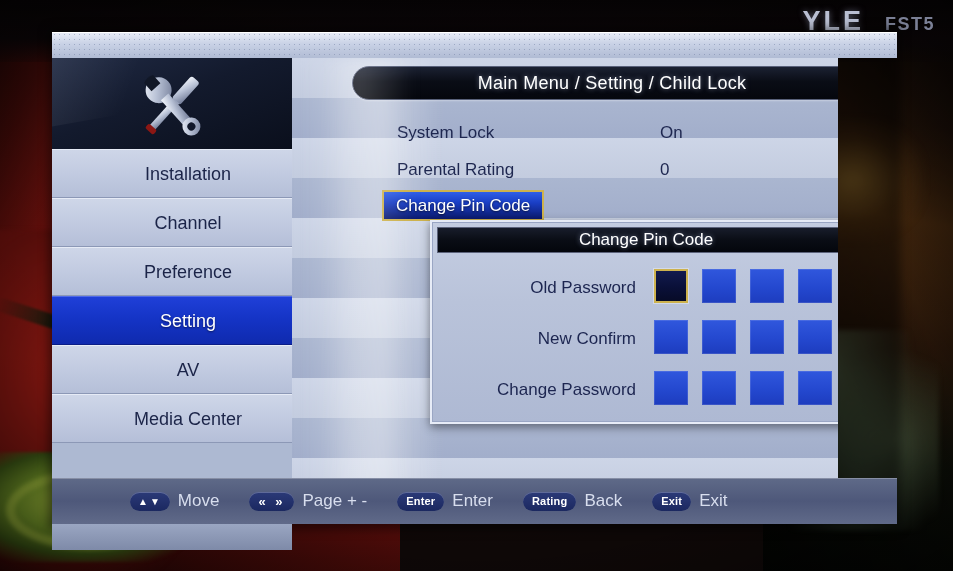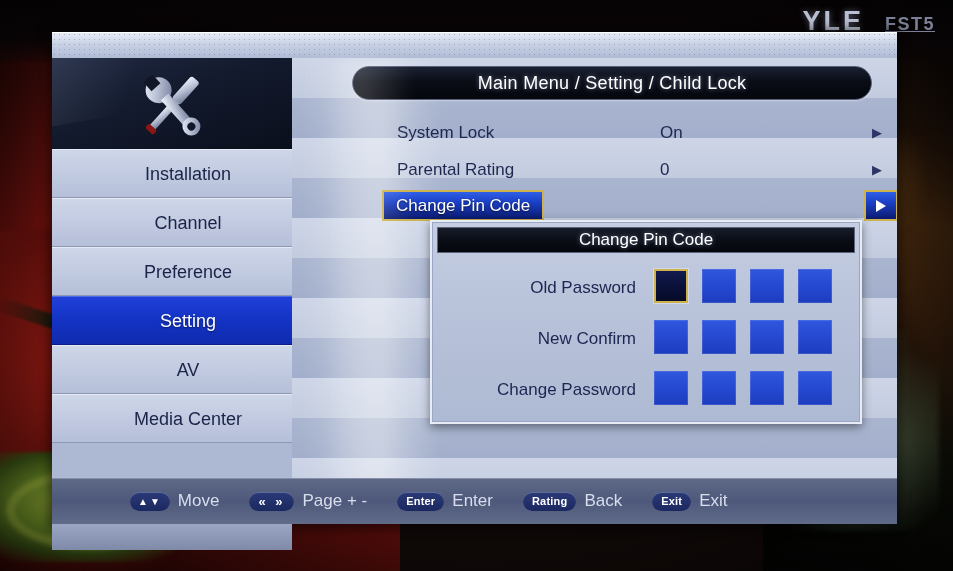--- a/index.html
+++ b/index.html
@@ -70,21 +70,21 @@
   
   .watermark{
     position:absolute;right:18px;top:6px;display:flex;align-items:baseline;gap:21px;
     filter:blur(.5px);
   }
   .wm-main{
     font-size:27px;font-weight:bold;letter-spacing:3px;color:#b9bfd2;
     text-shadow:0 0 6px rgba(160,170,200,.5);
   }
   .wm-sub{
-    font-size:18px;font-weight:bold;letter-spacing:1.5px;color:#7b8096;text-decoration:underline;
+    font-size:18px;font-weight:bold;letter-spacing:1.5px;color:#7b8096;
   }
 
   
   .osd{
     position:absolute;left:52px;top:32px;width:845px;height:492px;
     filter:blur(.25px);
   }
   .osd-shadow{
     position:absolute;left:-4px;top:-4px;width:853px;height:502px;
     background:rgba(0,0,0,.45);filter:blur(5px);
@@ -139,21 +139,21 @@
     border-bottom:1px solid #0a1d86;
     text-shadow:0 1px 2px rgba(0,0,0,.5);
   }
   .side-bottom{
     position:absolute;left:0;top:466px;width:240px;height:26px;
     background:linear-gradient(180deg,#9aa6c2,#7e8aa8);
   }
 
   
   .content{
-    position:absolute;left:240px;top:26px;width:605px;height:440px;
+    position:absolute;left:240px;top:26px;width:546px;height:440px;
     overflow:hidden;
     background:#b9c3da;
   }
   .stripes{position:absolute;inset:0;}
   .stripe{position:absolute;left:0;width:605px;height:40px;}
   .stripe.a{background:linear-gradient(180deg,#cdd5e7,#c3ccdf);}
   .stripe.b{background:linear-gradient(180deg,#aab6d0,#a2aecb);}
   .sheen{
     position:absolute;left:30px;top:0;width:120px;height:440px;
     background:linear-gradient(90deg,rgba(255,255,255,0),rgba(255,255,255,.35),rgba(255,255,255,0));

